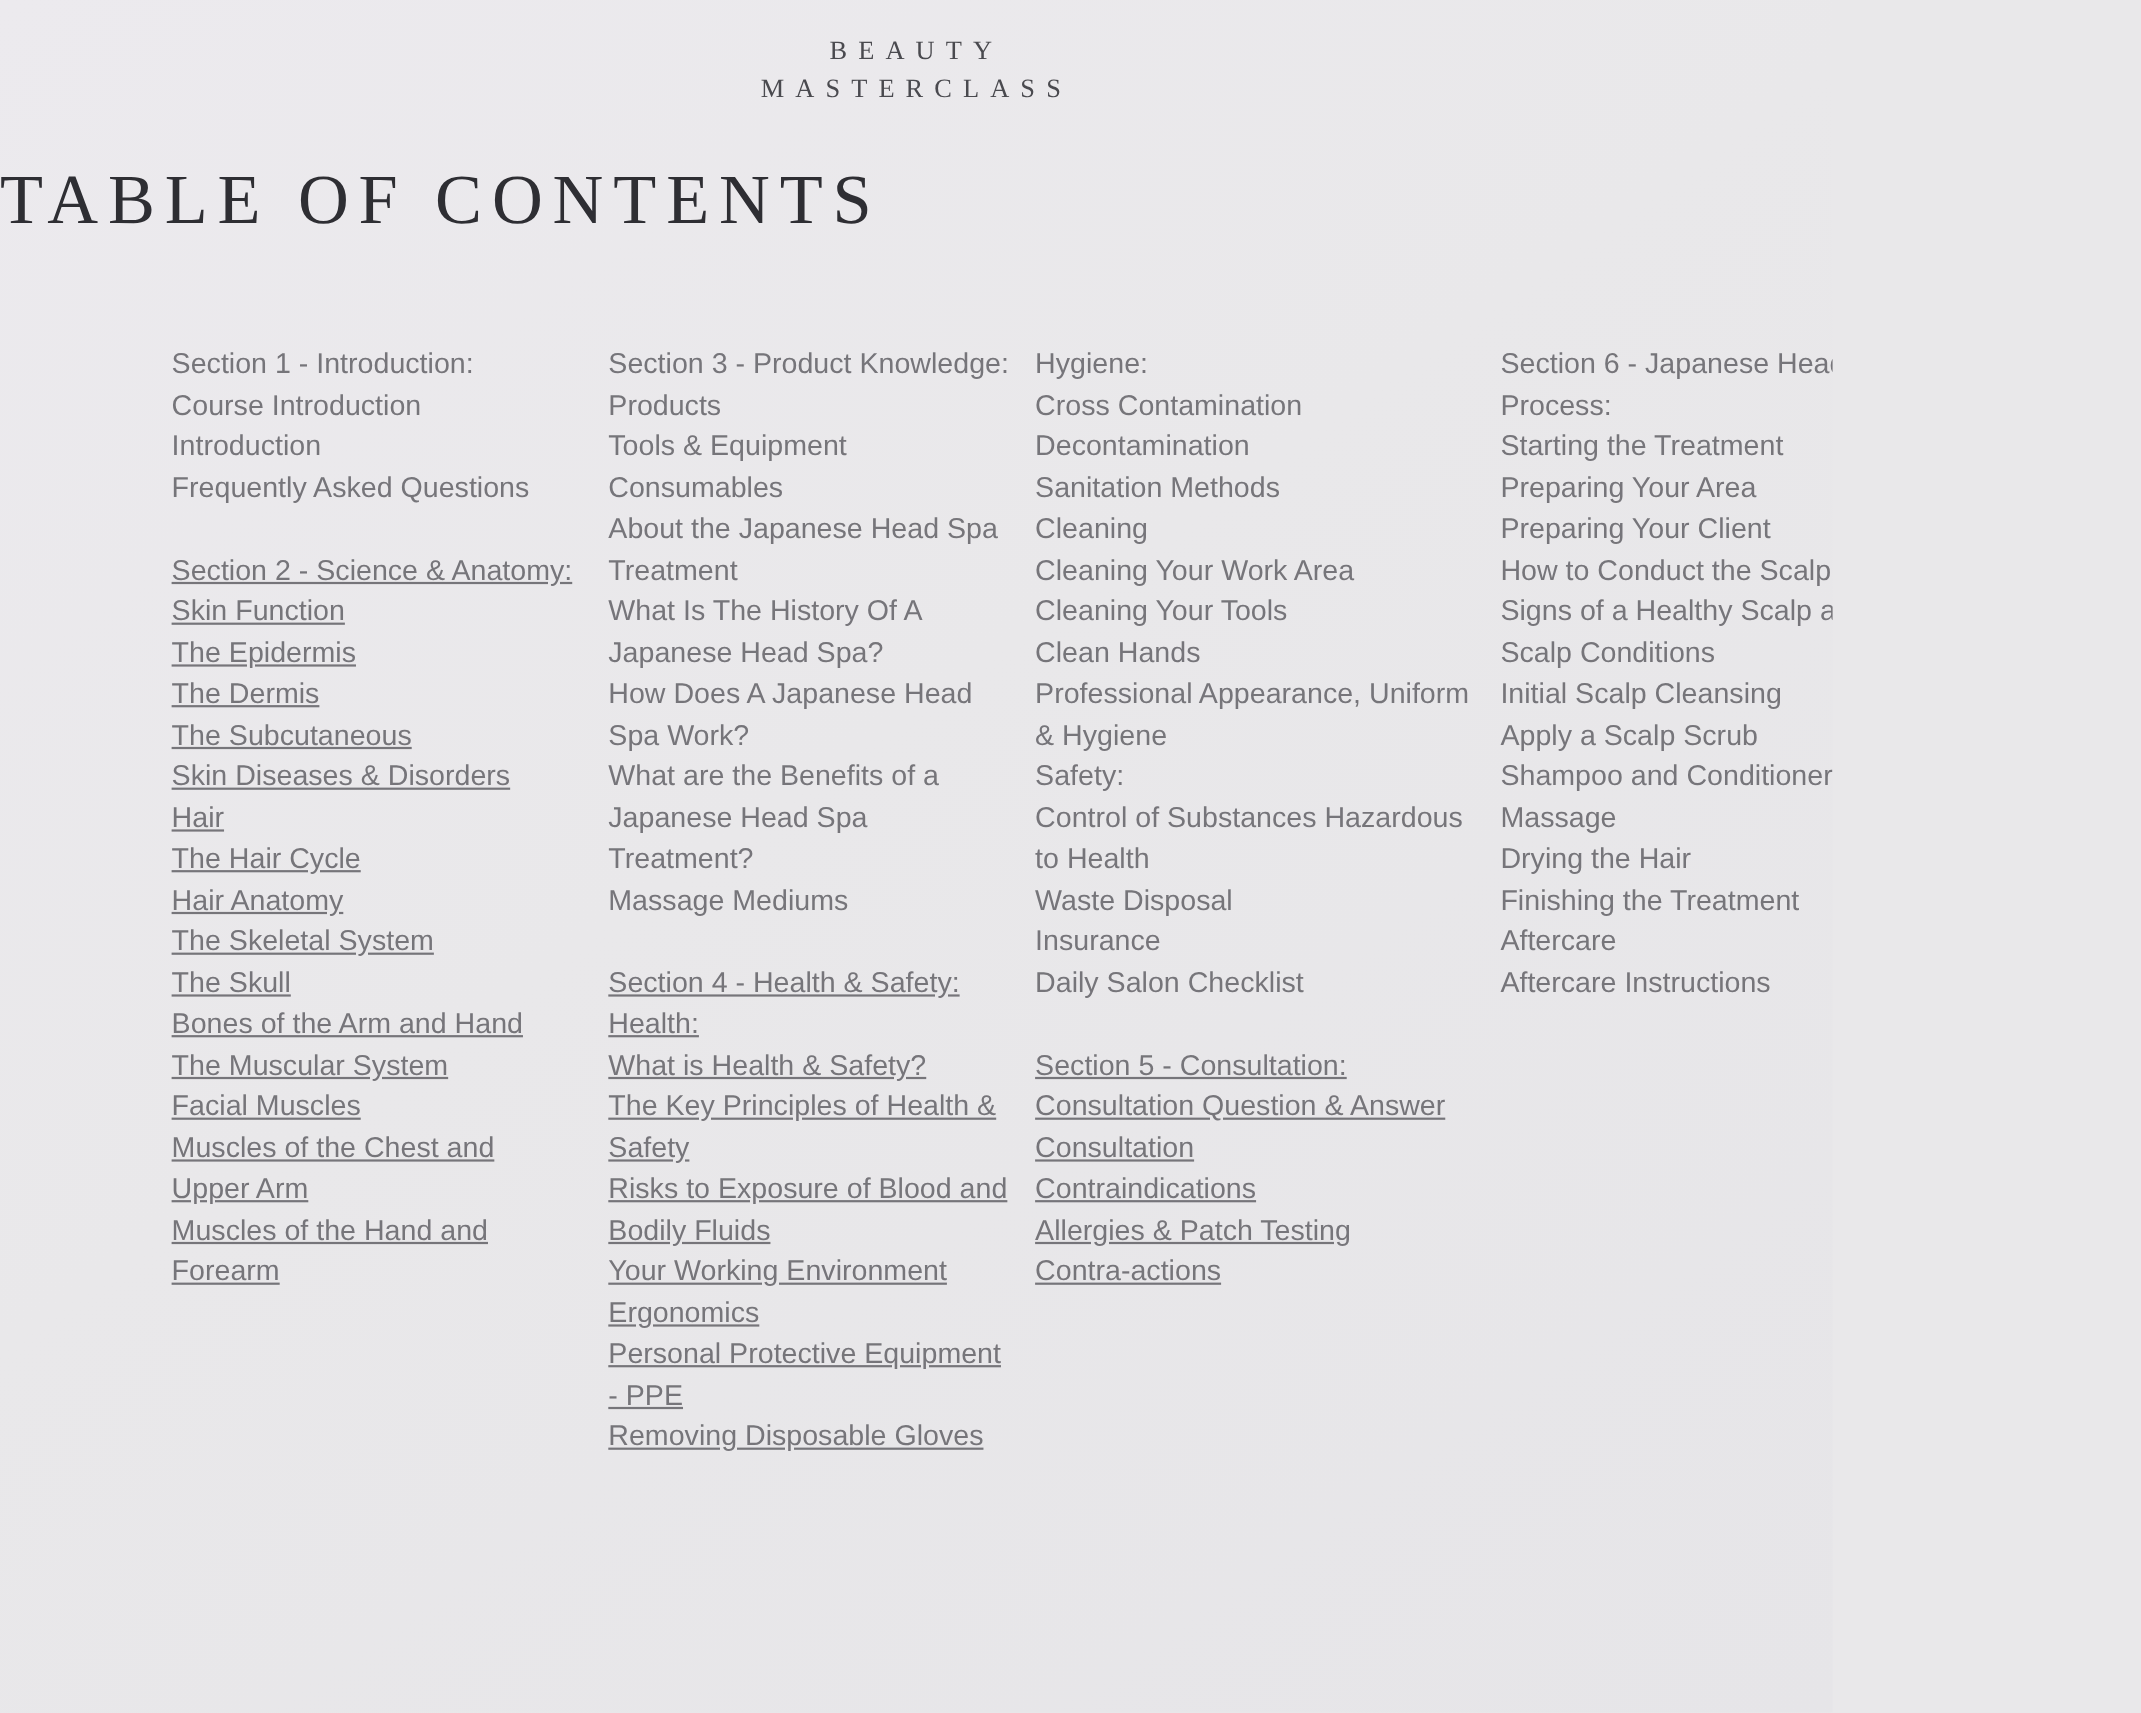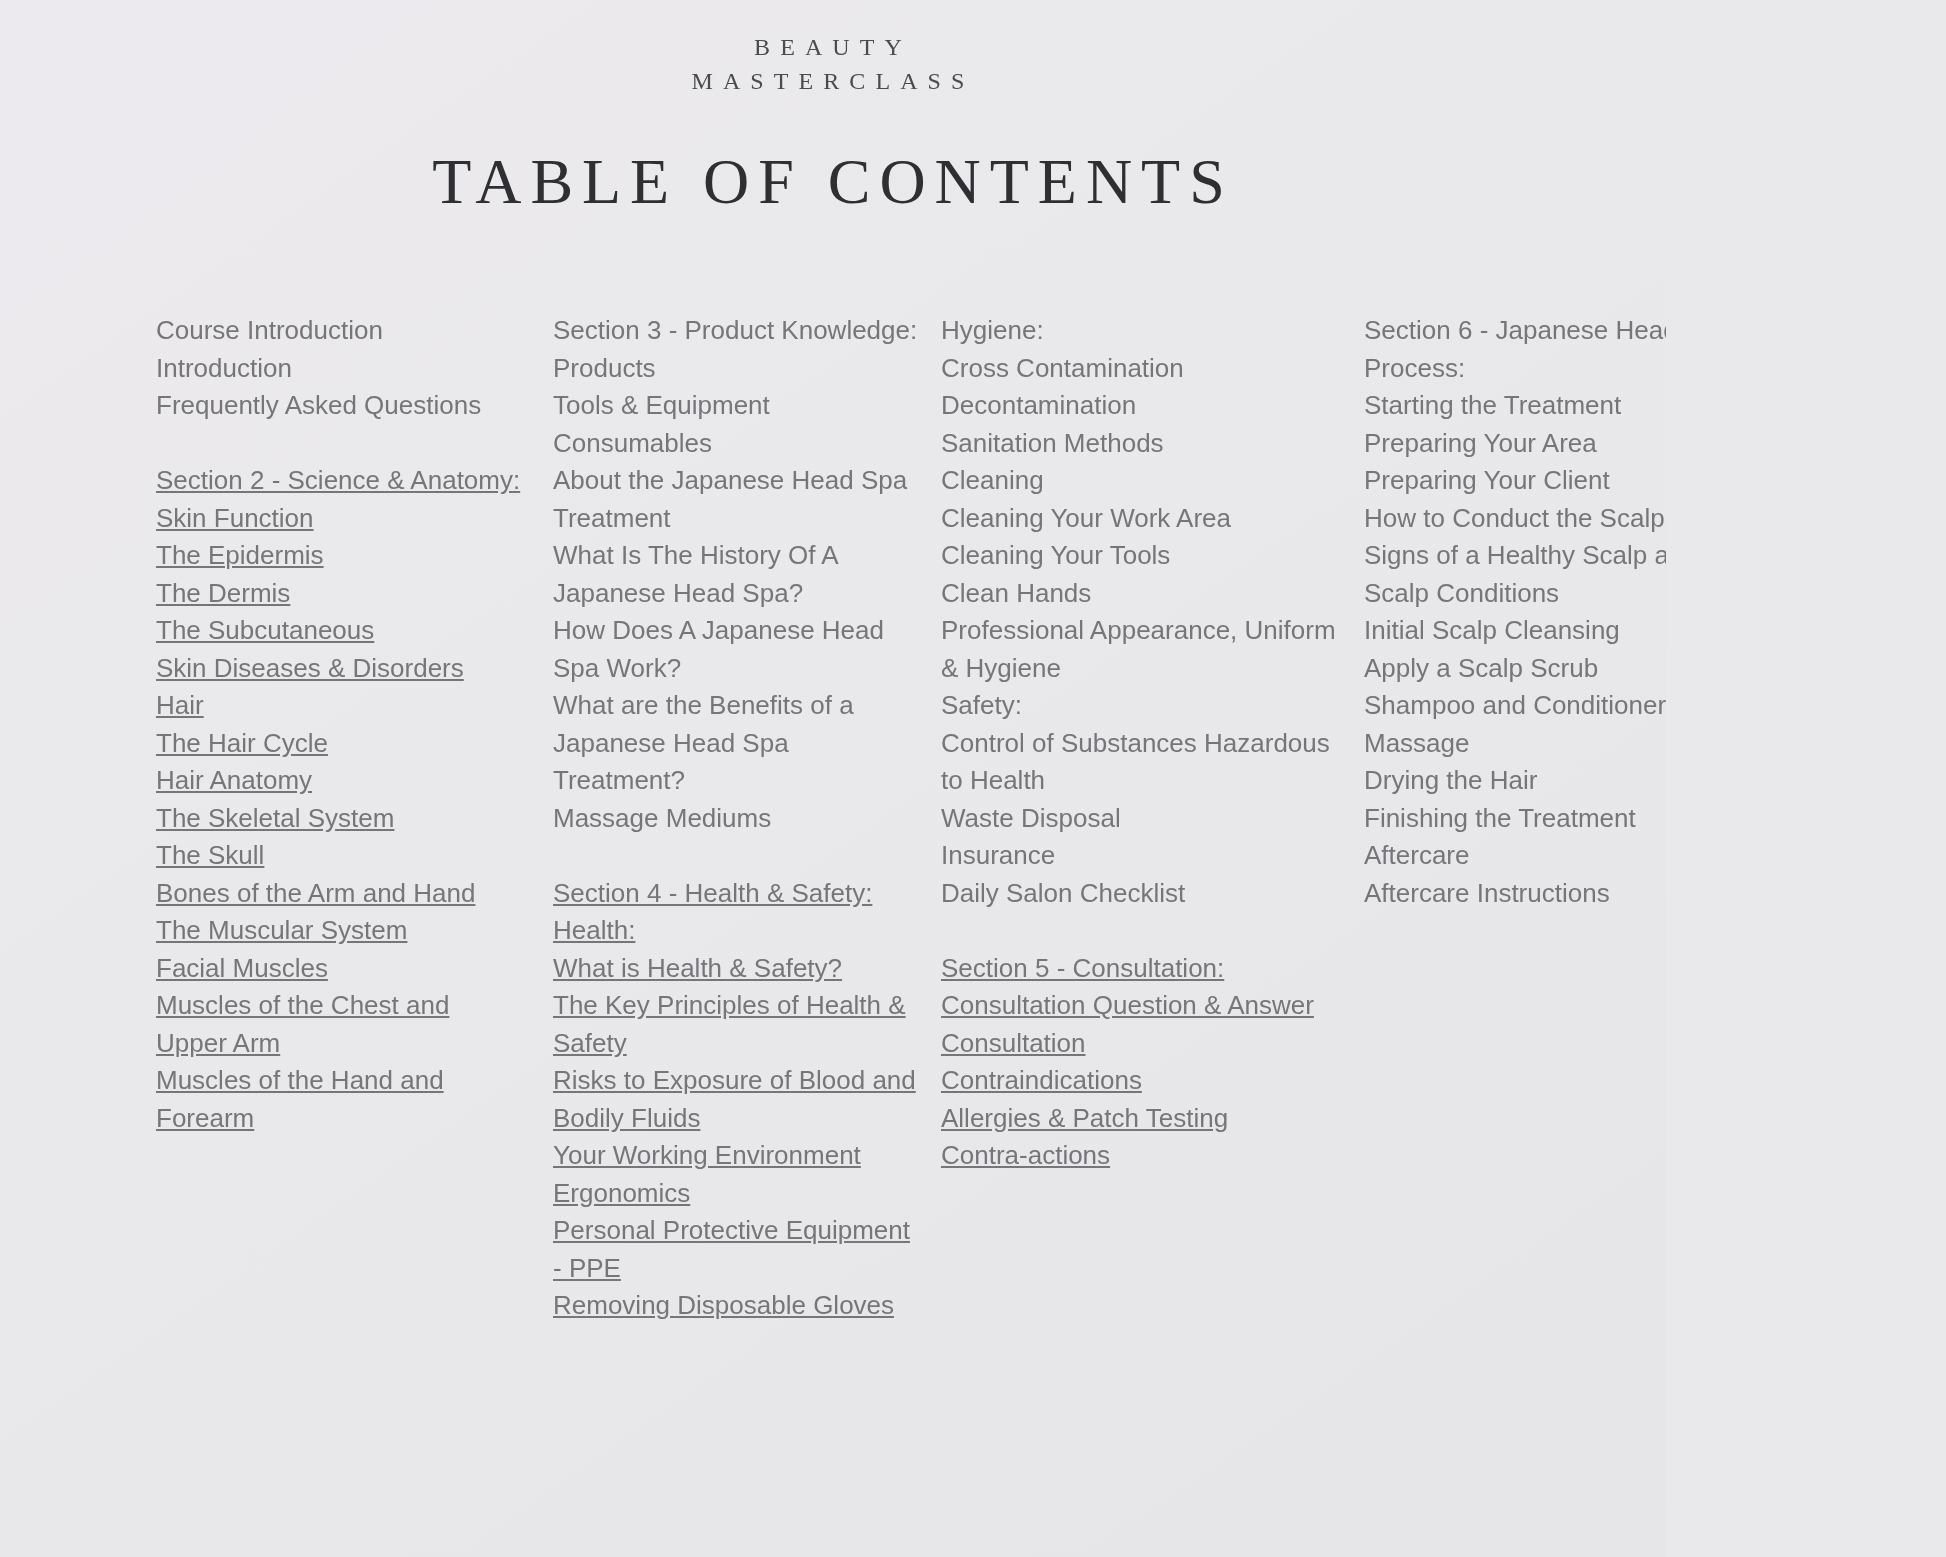--- a/index.html
+++ b/index.html
@@ -29,21 +29,21 @@
     font-size:24px;
     line-height:34px;
     letter-spacing:0.42em;
     font-weight:400;
   }
   .title{
     position:absolute;
     top:146px;
     left:0;
     width:100%;
-    text-align:center;
+    text-align:left;
     font-family:"Liberation Serif","DejaVu Serif",serif;
     color:var(--heading-text);
     font-size:64px;
     line-height:72px;
     letter-spacing:0.14em;
     font-weight:400;
   }
   .toc{
     position:absolute;
     top:0;left:0;width:100%;height:100%;
@@ -68,20 +68,21 @@
 
 <div class="page">
   <div class="brand">
     <div>BEAUTY</div>
     <div>MASTERCLASS</div>
   </div>
   <h1 class="title">TABLE OF CONTENTS</h1>
   <div class="toc">
       <div class="col col1">
         <div class="group">
+          <p class="item">Section 1 - Introduction:</p>
           <p class="item">Course Introduction</p>
           <p class="item">Introduction</p>
           <p class="item">Frequently Asked Questions</p>
         </div>
         <div class="group">
           <p class="item">Section 2 - Science &amp; Anatomy:</p>
           <p class="item">Skin Function</p>
           <p class="item">The Epidermis</p>
           <p class="item">The Dermis</p>
           <p class="item">The Subcutaneous</p>

